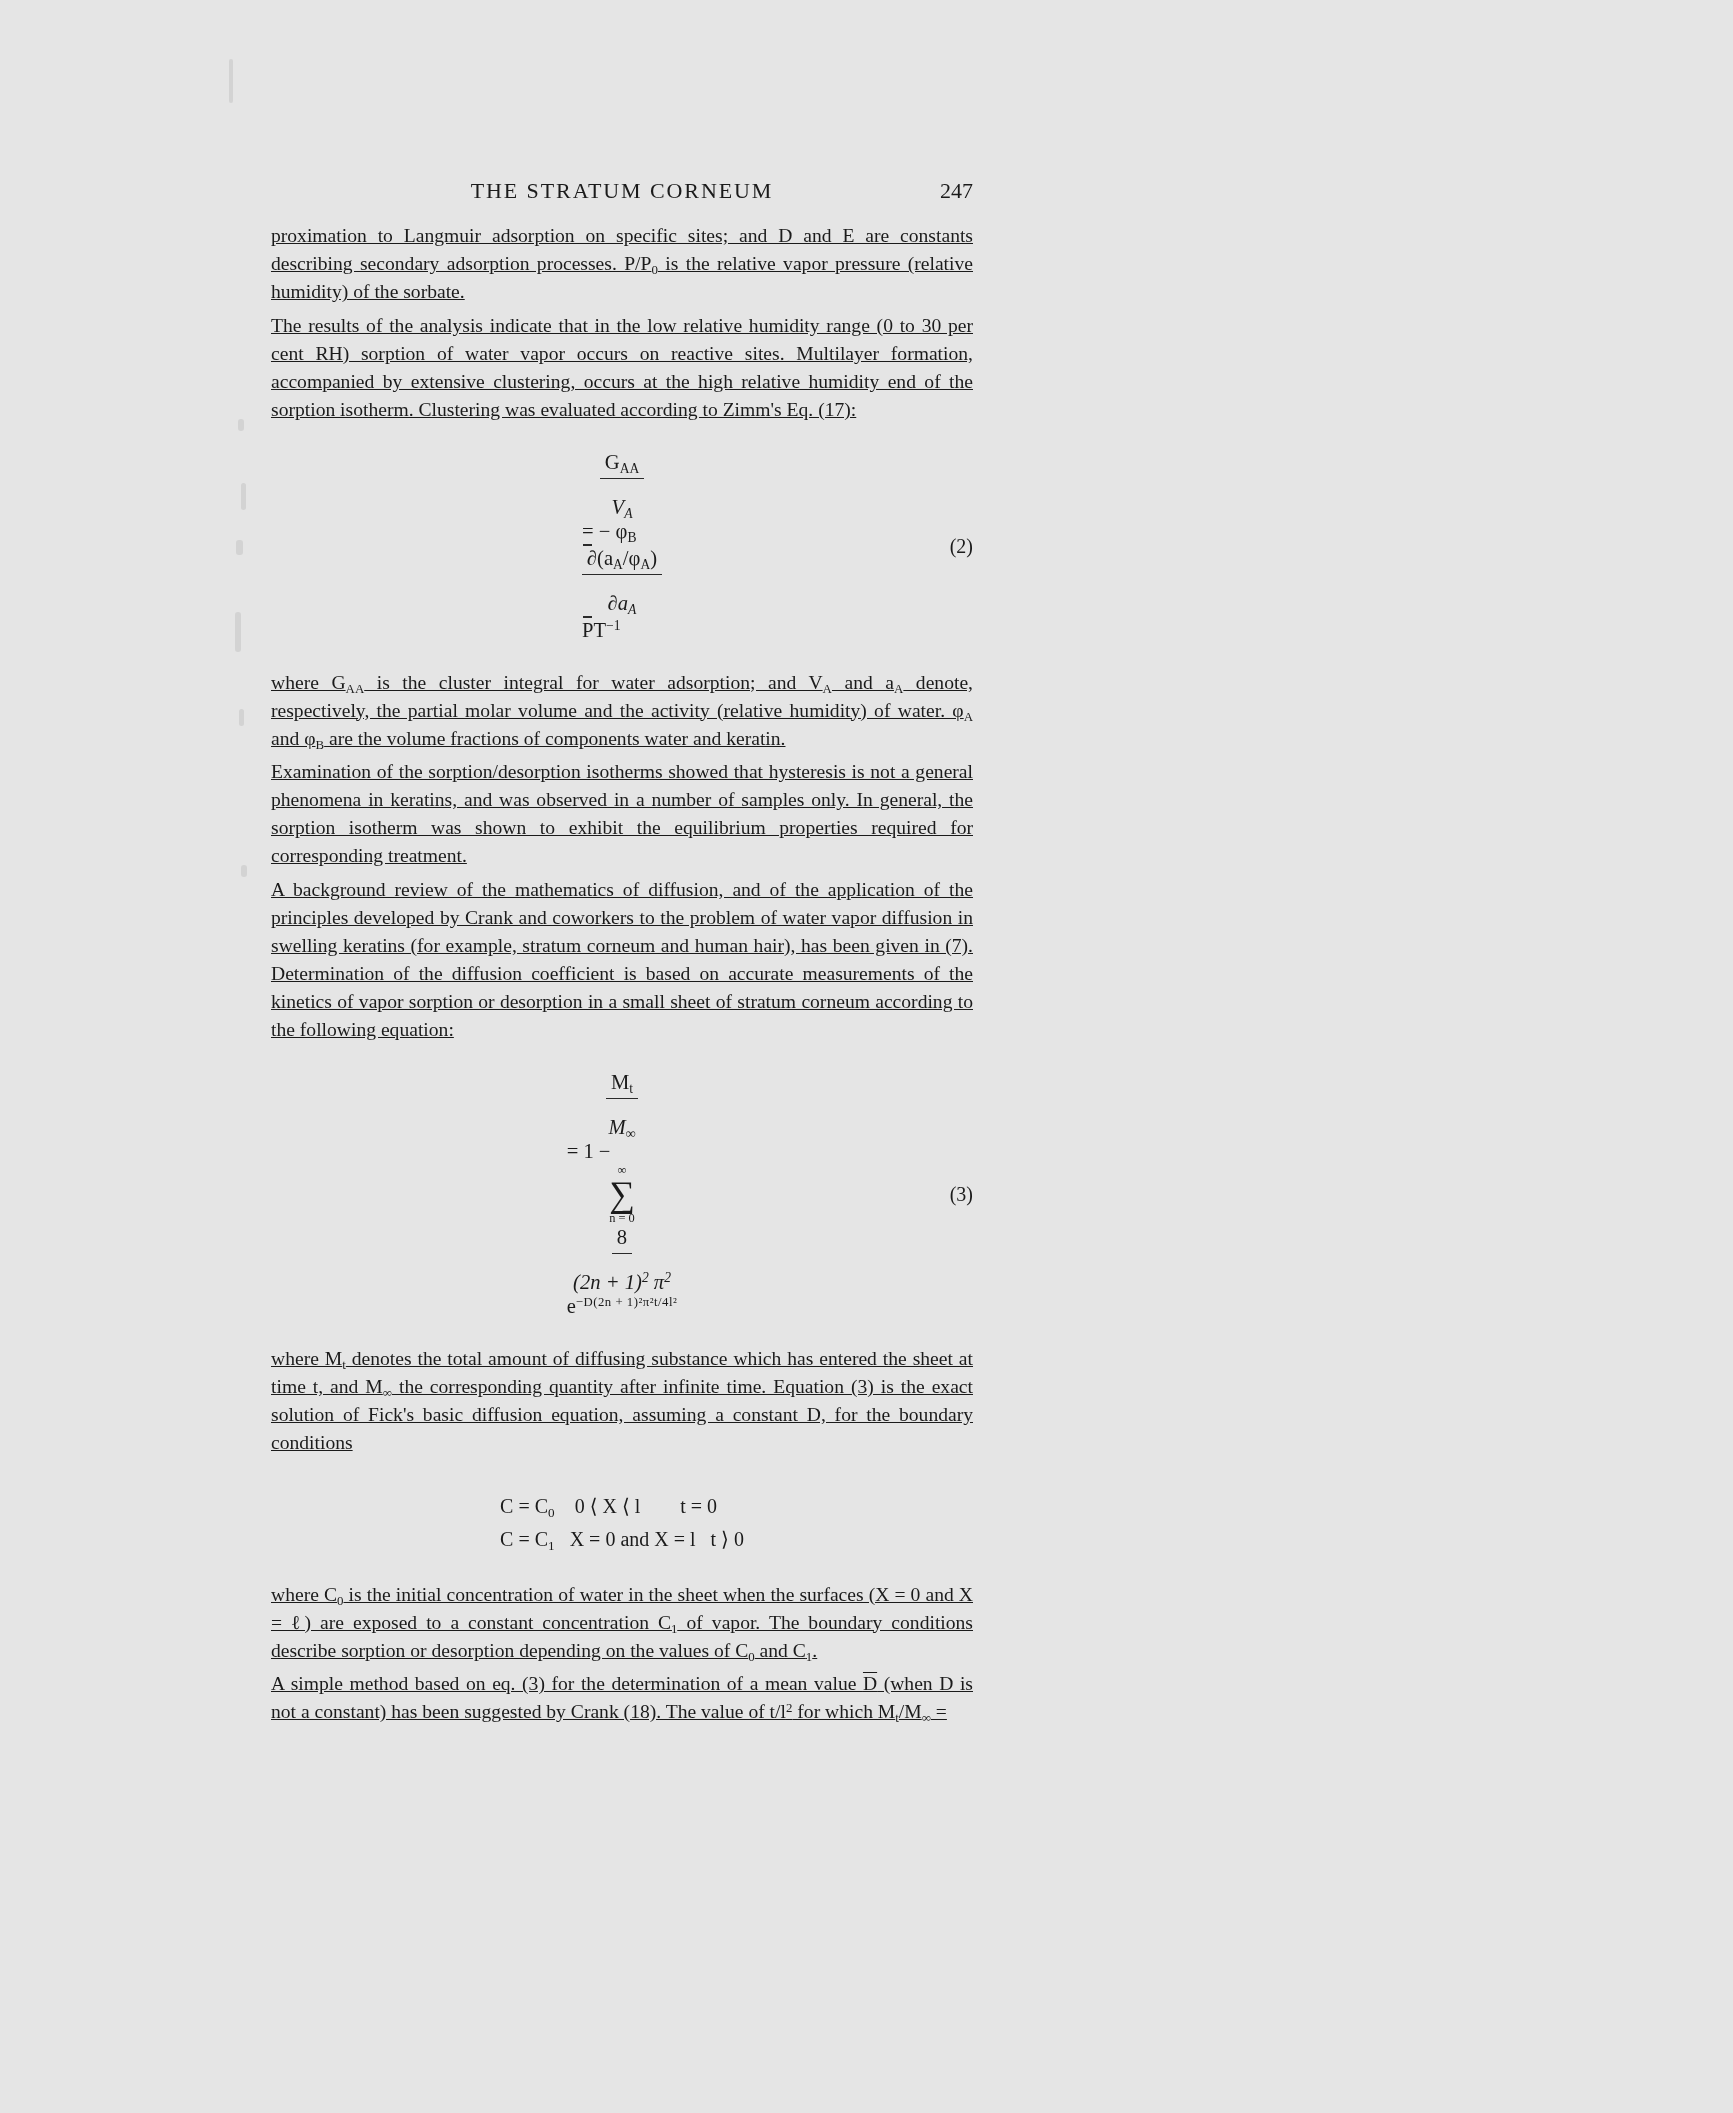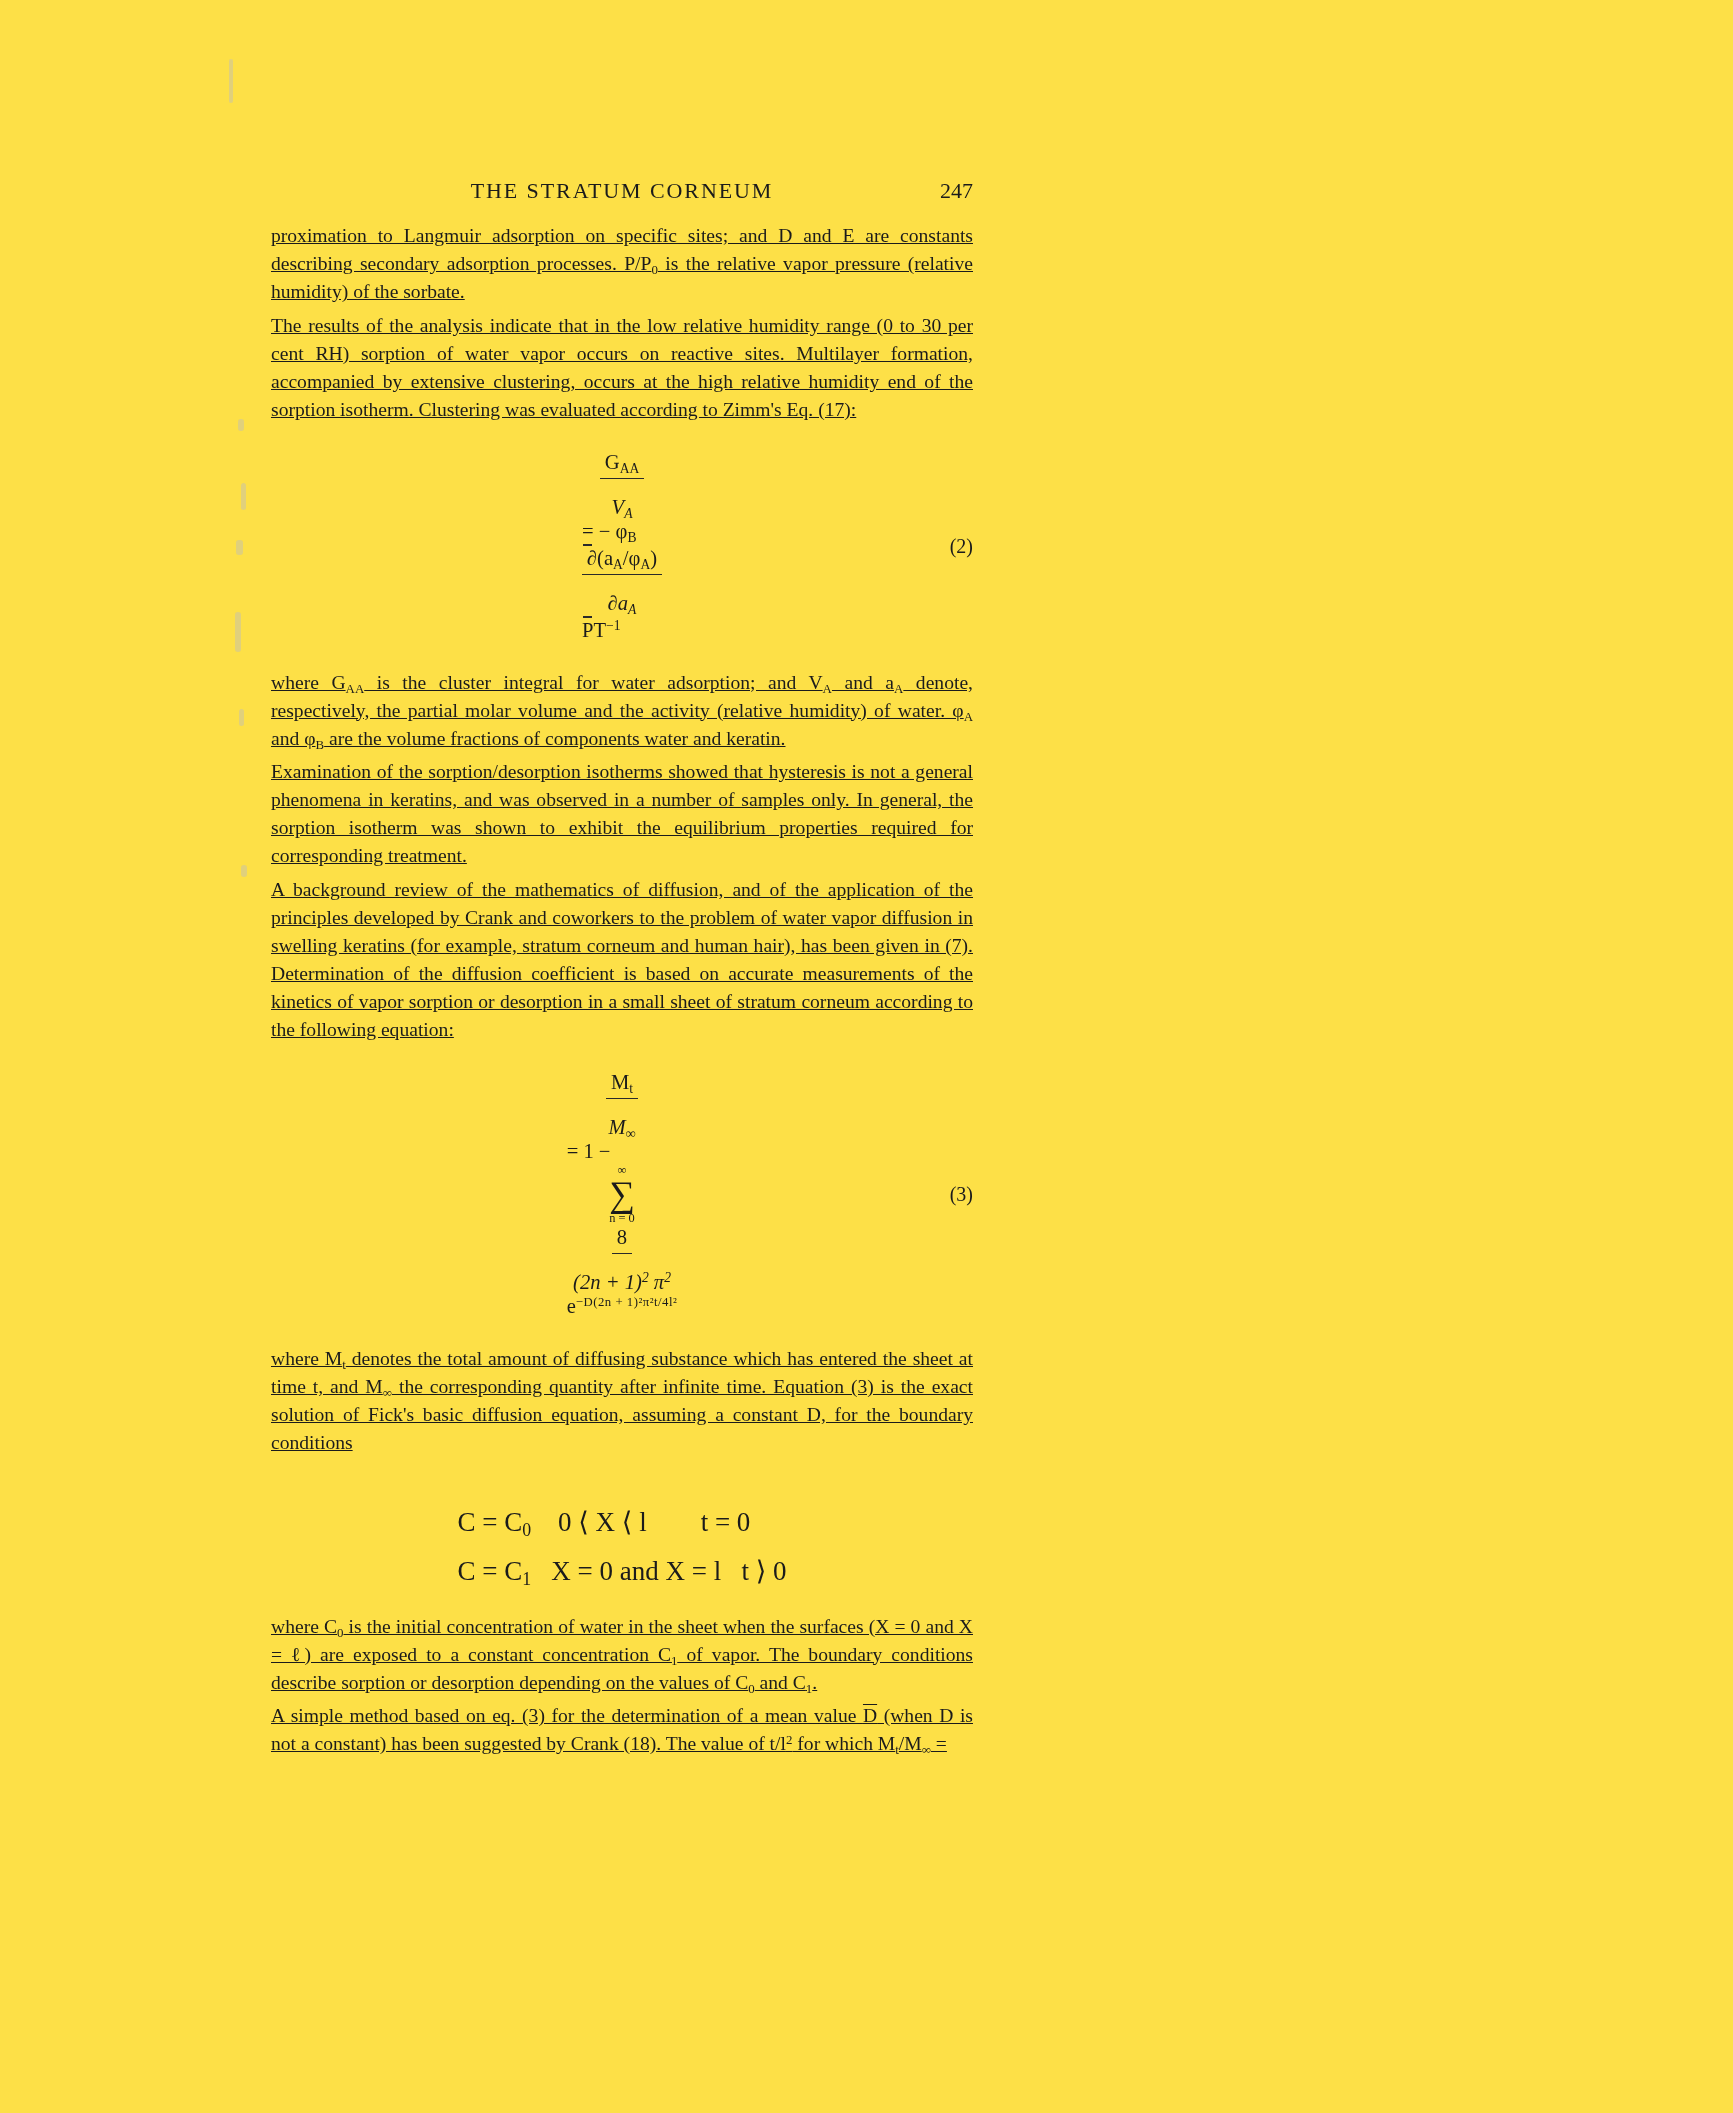--- a/index.html
+++ b/index.html
@@ -1,21 +1,21 @@
 <!DOCTYPE html>
 <html lang="en"><head>
 <meta charset="utf-8">
 <style>
   * { box-sizing: border-box; }
   html, body { margin: 0; padding: 0; background: #ffffff; }
   .page {
     position: relative;
     width: 1733px;
     height: 2113px;
-    background: #fde047;
+    background: #e5e5e5;
     font-family: "Liberation Serif", serif;
     color: #1b1b1b;
     overflow: hidden;
   }
   .content {
     position: absolute;
     left: 271px;
     top: 178px;
     width: 702px;
   }
@@ -67,21 +67,21 @@
   .frac .num { padding: 0 4.8px 3.8px; border-bottom: 1.5px solid #2a2a2a; }
   .frac .den { padding-top: 17px; font-style: italic; }
   .bracket { align-self: stretch; width: 8.6px; margin: 0 1px; }
   .bracket.left  { border-left: 1.7px solid #2a2a2a; border-top: 1.7px solid #2a2a2a; border-bottom: 1.7px solid #2a2a2a; }
   .bracket.right { border-right: 1.7px solid #2a2a2a; border-top: 1.7px solid #2a2a2a; border-bottom: 1.7px solid #2a2a2a; }
   .sum { display: inline-flex; flex-direction: column; align-items: center; font-size: 12.4px; line-height: 1.1; }
   .sum .sym { font-size: 36px; line-height: 0.95; }
   .etail .exp { font-size: 62%; vertical-align: 0.55em; letter-spacing: 0.5px; }
   .boundary { margin: 32.5px 0 25px; text-align: center; }
   .boundary-inner { display: inline-block; text-align: left; }
-  .bc-line { font-size: 27px; line-height: 33px; white-space: pre; margin-top: 16px; }
+  .bc-line { font-size: 20px; line-height: 33px; white-space: pre; }
   .smudge { position: absolute; background: #bdbdbd; opacity: 0.45; border-radius: 2.9px; }
 </style>
 </head>
 <body>
 
 <div class="page">
 
   <span class="smudge" style="left:238px; top:419px; width:5.7px; height:11.5px;"></span>
   <span class="smudge" style="left:241px; top:483px; width:4.8px; height:27px;"></span>
   <span class="smudge" style="left:236px; top:540px; width:6.7px; height:15.3px;"></span>

